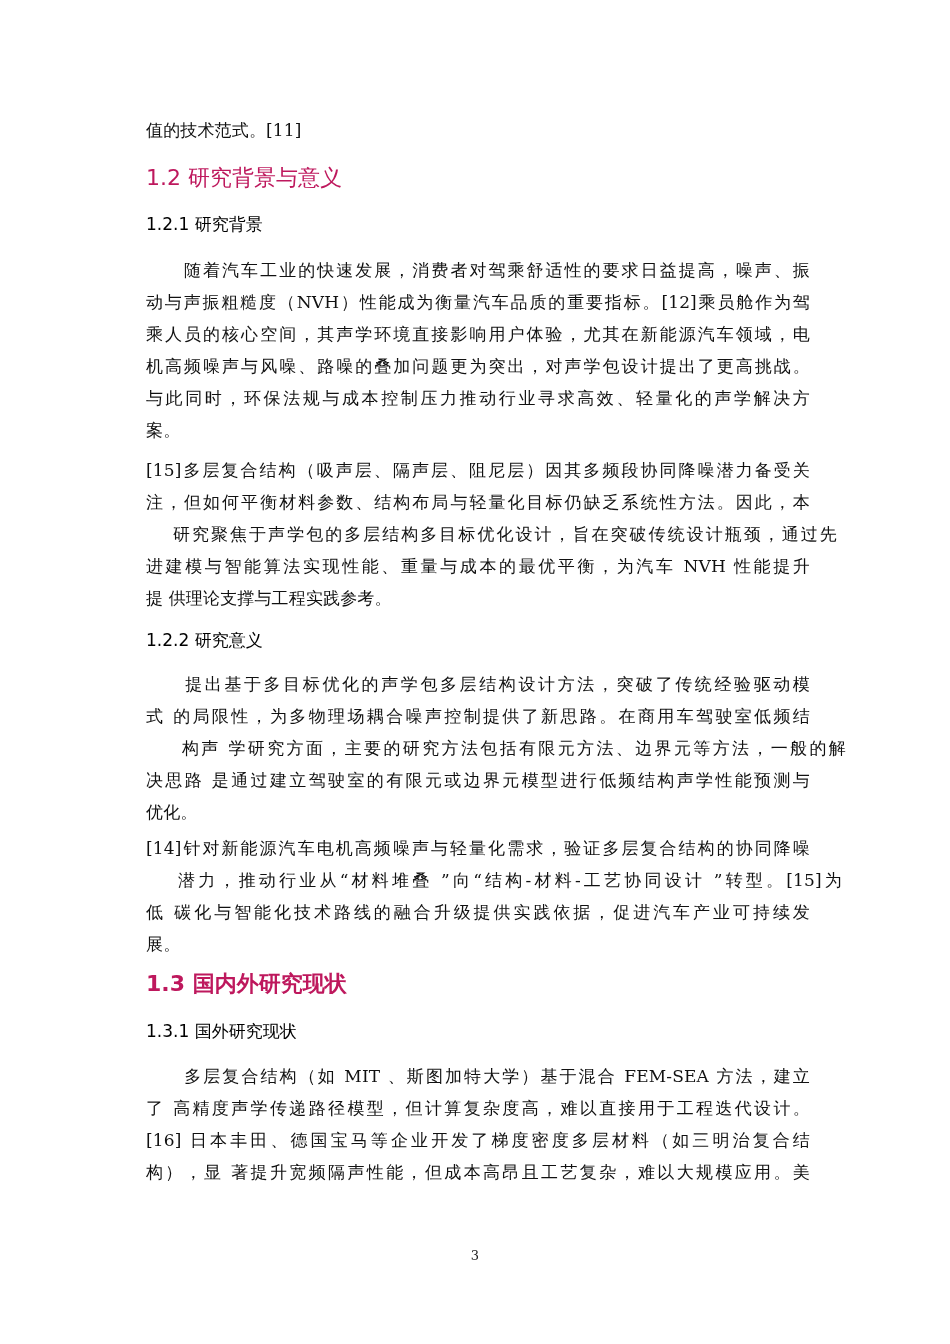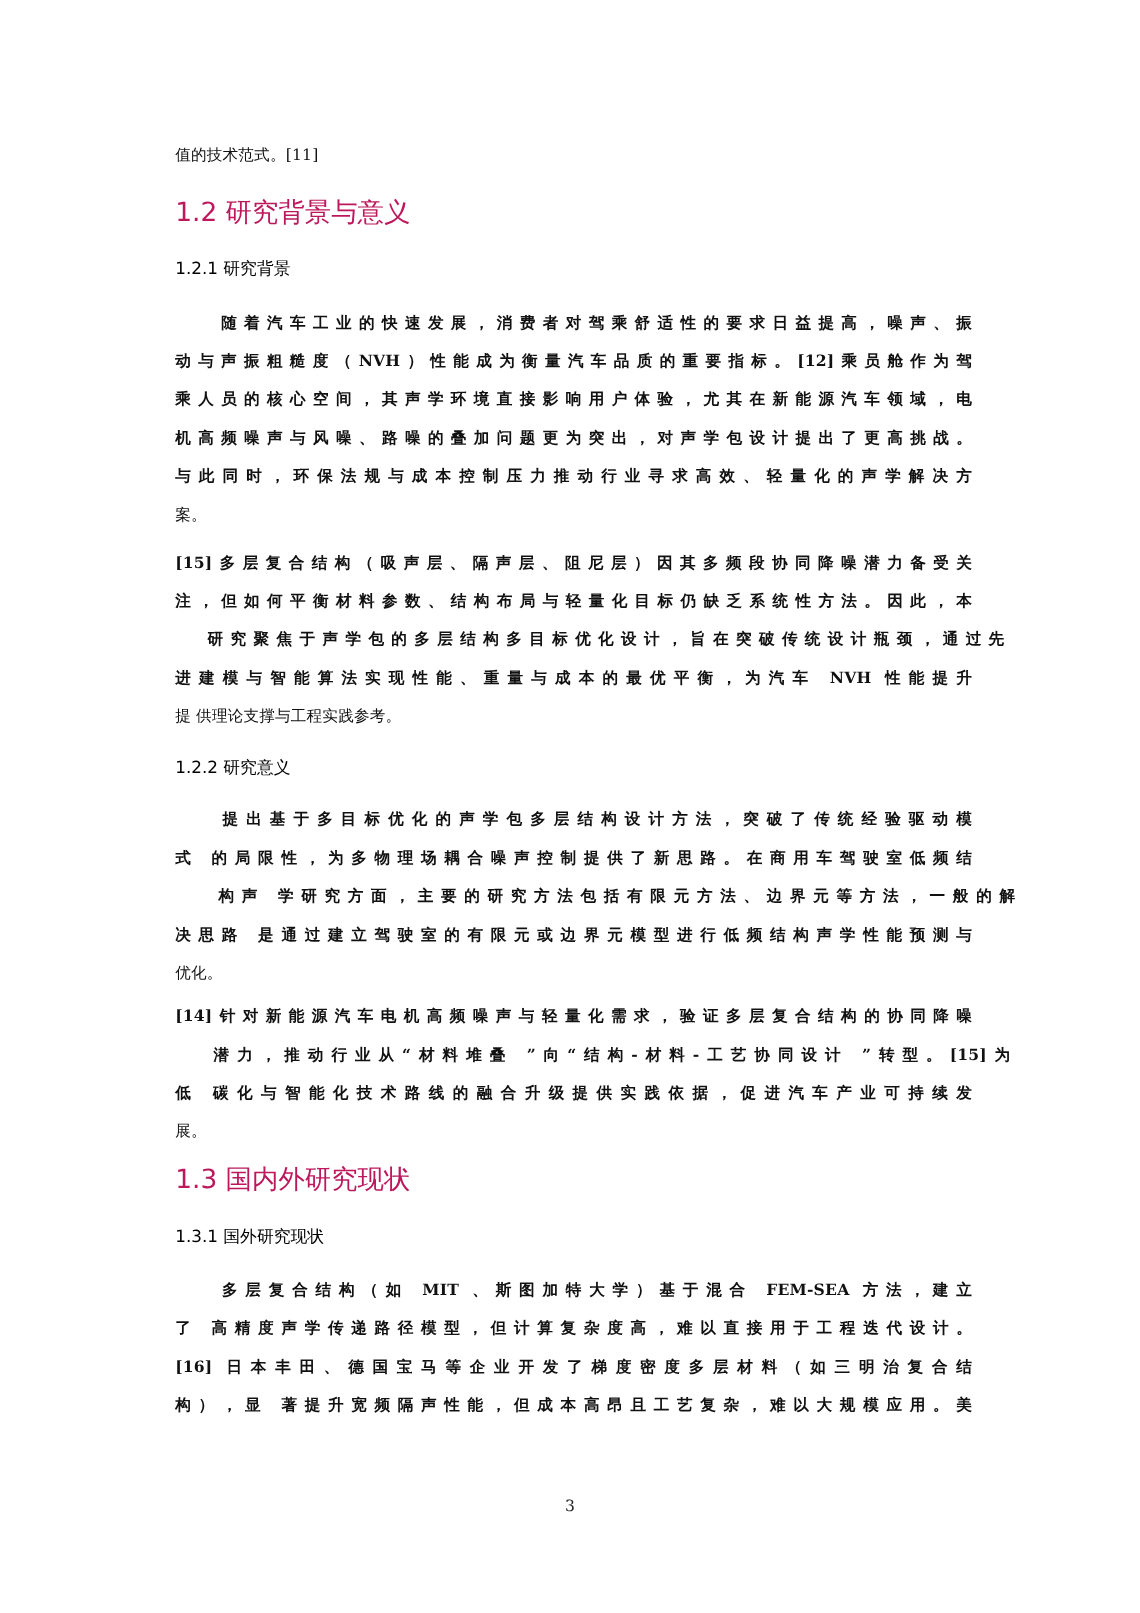--- a/index.html
+++ b/index.html
@@ -19,44 +19,43 @@
       position: absolute;
       left: 0; top: 0;
       width: 950px; height: 1344px;
       background: #ffffff;
     }
     .line {
       position: absolute;
       left: 146px;
       width: 664px;
       white-space: nowrap;
-      font-size: 13px;
+      font-size: 17px;
       line-height: 24px;
       letter-spacing: 0.15px;
       color: #111;
     }
     .justify {
       text-align: justify;
       text-align-last: justify;
-      font-weight: bold;
     }
     .h2 {
       position: absolute;
       left: 146px;
       font-family: "DejaVu Sans", "Liberation Sans", sans-serif;
       font-size: 22px;
       line-height: 30px;
       color: #be185d;
       white-space: nowrap;
     }
     .h3 {
       position: absolute;
       left: 146px;
       font-family: "DejaVu Sans", "Liberation Sans", sans-serif;
-      font-size: 14px;
+      font-size: 17px;
       line-height: 26px;
       color: #000;
       white-space: nowrap;
     }
     .page-number {
       position: absolute;
       left: 0;
       width: 950px;
       top: 1248px;
       text-align: center;
@@ -86,21 +85,21 @@
       <div class="h3" style="top: 627px;">1.2.2 研究意义</div>
       <div class="line justify" style="top: 672px;">　　提出基于多目标优化的声学包多层结构设计方法，突破了传统经验驱动模</div>
       <div class="line justify" style="top: 704px;">式  的局限性，为多物理场耦合噪声控制提供了新思路。在商用车驾驶室低频结</div>
       <div class="line justify" style="top: 736px; margin-left: 36px;">构声  学研究方面，主要的研究方法包括有限元方法、边界元等方法，一般的解</div>
       <div class="line justify" style="top: 768px;">决思路  是通过建立驾驶室的有限元或边界元模型进行低频结构声学性能预测与</div>
       <div class="line" style="top: 800px;">优化。</div>
       <div class="line justify" style="top: 836px;">[14]针对新能源汽车电机高频噪声与轻量化需求，验证多层复合结构的协同降噪</div>
       <div class="line justify" style="top: 868px; margin-left: 32px;">潜力，推动行业从“材料堆叠  ”向“结构-材料-工艺协同设计  ”转型。[15]为</div>
       <div class="line justify" style="top: 900px;">低  碳化与智能化技术路线的融合升级提供实践依据，促进汽车产业可持续发</div>
       <div class="line" style="top: 932px;">展。</div>
-      <div class="h2" style="top: 969px;">1.3  国内外研究现状</div>
+      <div class="h2" style="top: 969px; font-weight: bold;">1.3  国内外研究现状</div>
       <div class="h3" style="top: 1018px;">1.3.1  国外研究现状</div>
       <div class="line justify" style="top: 1064px;">　　多层复合结构（如  MIT 、斯图加特大学）基于混合  FEM-SEA 方法，建立</div>
       <div class="line justify" style="top: 1096px;">了  高精度声学传递路径模型，但计算复杂度高，难以直接用于工程迭代设计。</div>
       <div class="line justify" style="top: 1128px;">[16] 日本丰田、德国宝马等企业开发了梯度密度多层材料（如三明治复合结</div>
       <div class="line justify" style="top: 1160px;">构），显  著提升宽频隔声性能，但成本高昂且工艺复杂，难以大规模应用。美</div>
     </div>
   <div class="page-number">3</div>
 </div>
 
 </body></html>

